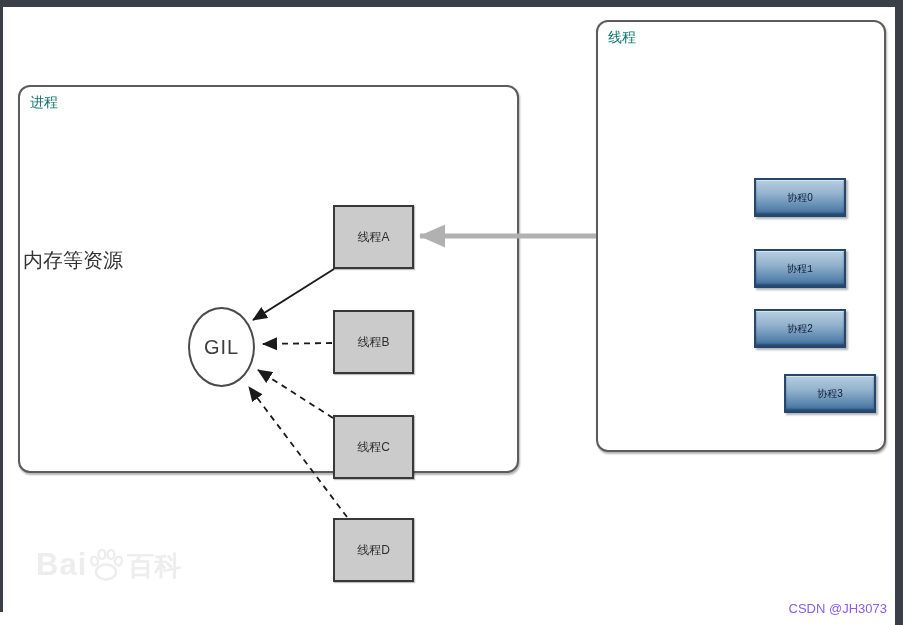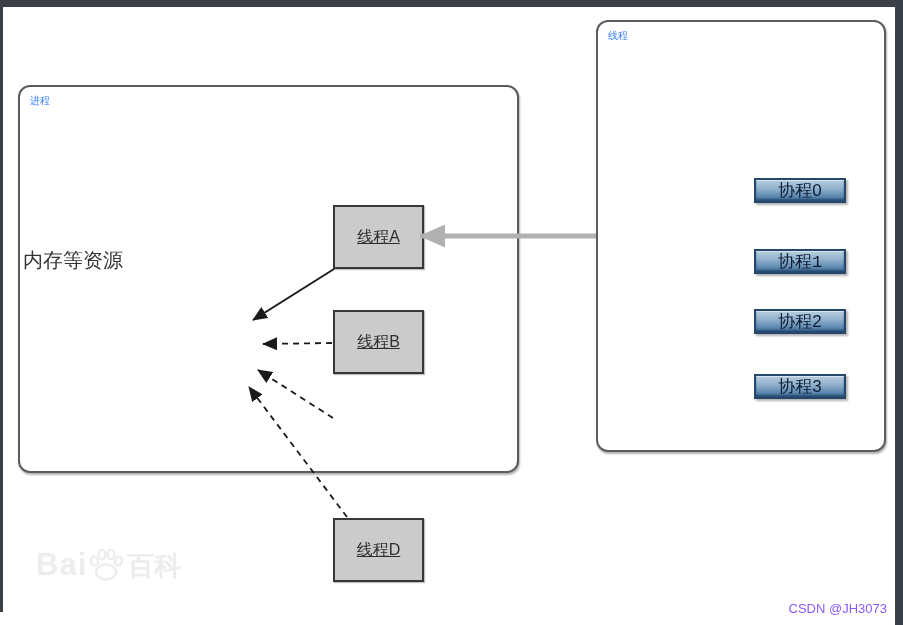--- a/index.html
+++ b/index.html
@@ -9,45 +9,45 @@
   
   .frame-top   { position:absolute; left:0; top:0; width:903px; height:7px;  background:#3b4048; }
   .frame-left  { position:absolute; left:0; top:0; width:3px;  height:612px; background:#3b4048; }
   .frame-right { position:absolute; left:895px; top:0; width:8px; height:625px; background:#3b4048; }
 
   
   .panel { position:absolute; border:2px solid #5c5c5c; border-radius:12px; background:#ffffff;
            box-shadow:1px 2px 2px rgba(0,0,0,0.30); }
   .panel-process { left:18px;  top:85px; width:501px; height:388px; }
   .panel-thread  { left:596px; top:20px; width:290px; height:432px; }
-  .panel-label   { position:absolute; left:10px; top:7px; font-size:10px; color:#3b82f6;text-align:right; }
+  .panel-label   { position:absolute; left:10px; top:7px; font-size:14px; color:#0f766e;text-align:right; }
   .resource-label{ position:absolute; left:3px; top:160px; font-size:20px; color:#333; }
 
   
   .gil { position:absolute; left:188px; top:307px; width:67px; height:80px;
          border:2px solid #4a4a4a; border-radius:50%; background:#fff;
          display:flex; align-items:center; justify-content:center;
          font-size:20px; color:#3d3d3d; letter-spacing:1px; }
 
   
-  .tbox { position:absolute; left:333px; width:91px; height:64px;
+  .tbox { position:absolute; left:333px; width:81px; height:64px;
           background:#cbcbcb; border:2px solid #383838;
           display:flex; align-items:center; justify-content:center;
-          font-size:16px; color:#2e2e2e;
-          box-shadow:1px 1px 1px rgba(0,0,0,0.25);text-decoration:underline; }
+          font-size:12px; color:#2e2e2e;
+          box-shadow:1px 1px 1px rgba(0,0,0,0.25); }
   .tbox-a { top:205px; } .tbox-b { top:310px; } .tbox-c { top:415px; } .tbox-d { top:518px; }
 
   
-  .cbox { position:absolute; left:754px; width:92px; height:25px;
+  .cbox { position:absolute; left:754px; width:92px; height:39px;
           border:2px solid #26476c;
           background:linear-gradient(180deg,#b6cee0 0%, #93b2cd 40%, #5a86ae 80%, #3c6b9b 100%);
           display:flex; align-items:center; justify-content:center;
-          font-size:17px; color:#0d1d36;
+          font-size:10px; color:#0d1d36;
           box-shadow:2px 2px 2px rgba(0,0,0,0.30), inset 0 1px 0 rgba(255,255,255,0.45), inset 0 -2px 2px rgba(10,30,60,0.45); }
-  .cbox-0 { top:178px; } .cbox-1 { top:249px;font-family:Liberation Mono, monospace; } .cbox-2 { top:309px; } .cbox-3 { top:374px; }
+  .cbox-0 { top:178px; } .cbox-1 { top:249px;font-family:Liberation Mono, monospace; } .cbox-2 { top:309px; } .cbox-3 { top:374px;margin-left:30px; }
 
   
   .arrows { position:absolute; left:0; top:0; width:903px; height:625px; pointer-events:none; }
 
   
   .baidu { position:absolute; left:36px; top:548px; display:flex; align-items:flex-end;
            color:#ededed; font-weight:bold; line-height:1; user-select:none; }
   .baidu .bai { font-size:31px; letter-spacing:1px; }
   .baidu .ke  { font-size:27px; margin-left:2px; }
   .baidu svg  { margin:0 1px -2px 1px; }
@@ -66,23 +66,25 @@
 
   <div class="panel panel-process">
     <div class="panel-label">进程</div>
     <div class="resource-label">内存等资源</div>
   </div>
 
   <div class="panel panel-thread">
     <div class="panel-label">线程</div>
   </div>
 
+  <div class="gil">GIL</div>
 
   <div class="tbox tbox-a">线程A</div>
   <div class="tbox tbox-b">线程B</div>
+  <div class="tbox tbox-c">线程C</div>
   <div class="tbox tbox-d">线程D</div>
 
   <div class="cbox cbox-0">协程0</div>
   <div class="cbox cbox-1">协程1</div>
   <div class="cbox cbox-2">协程2</div>
   <div class="cbox cbox-3">协程3</div>
 
   <svg class="arrows" viewBox="0 0 903 625" xmlns="http://www.w3.org/2000/svg">
     <defs>
       <marker id="blackhead" markerUnits="userSpaceOnUse" markerWidth="15" markerHeight="13" refX="14" refY="6.5" orient="auto">

